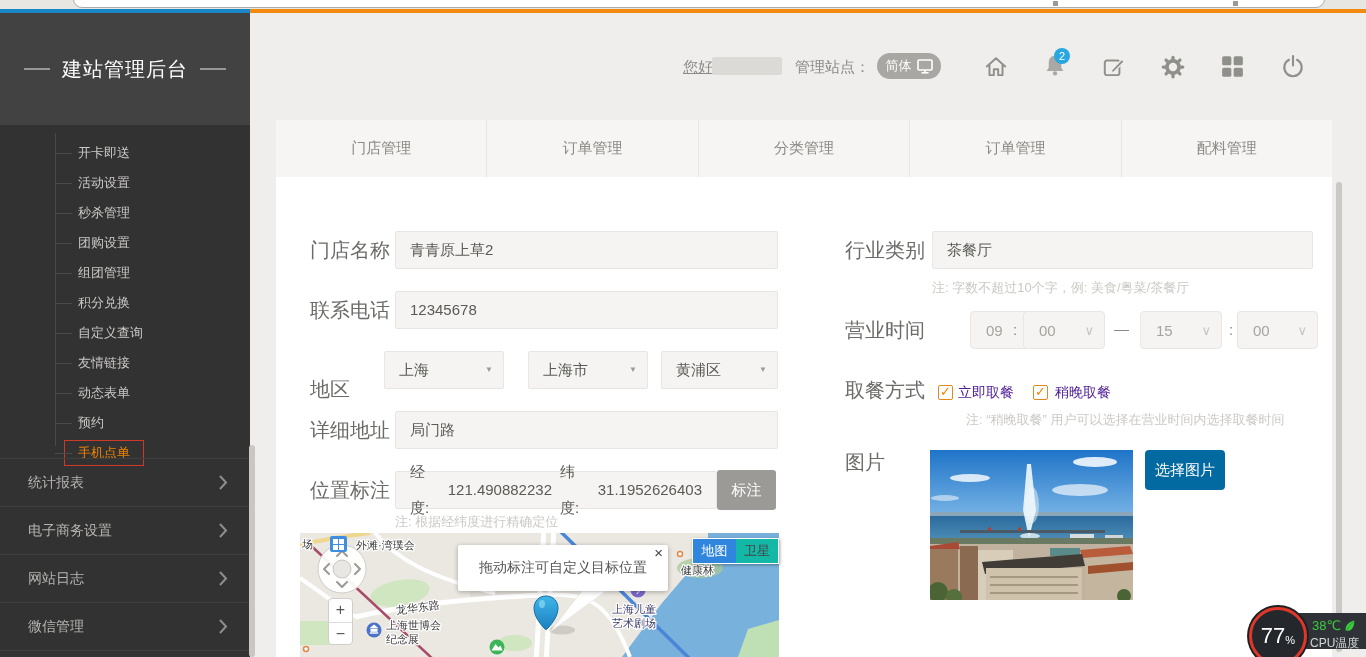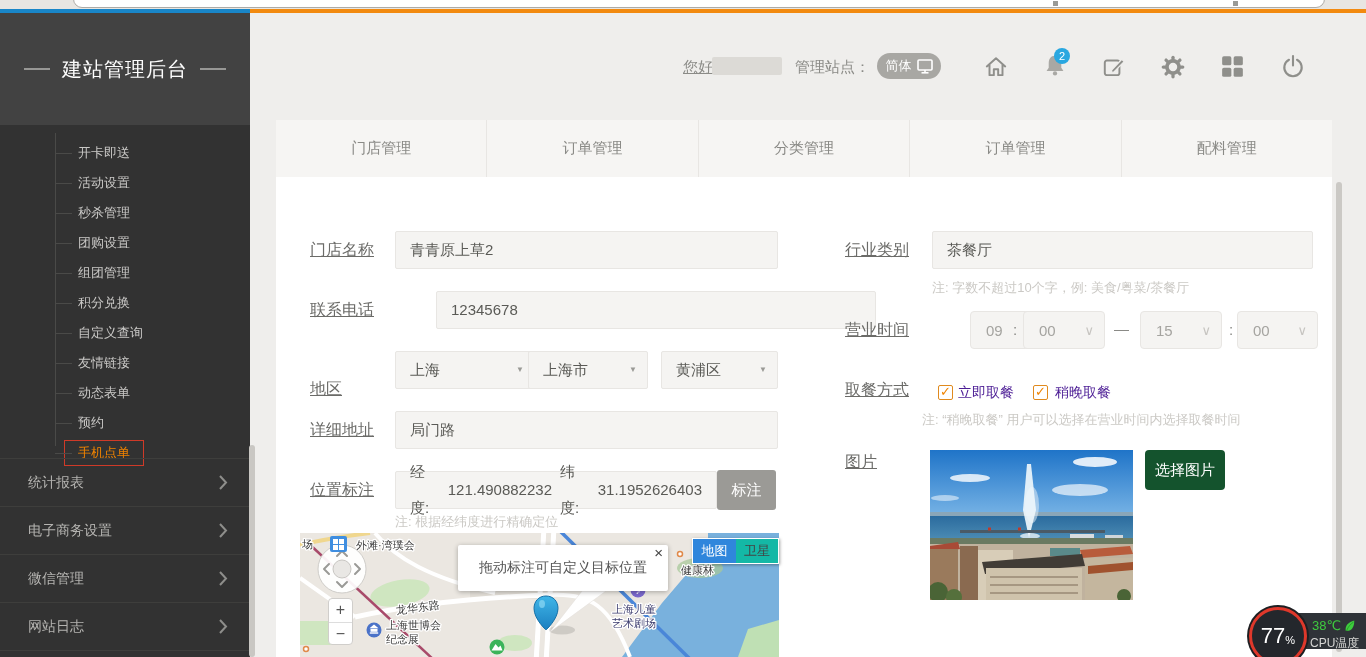--- a/index.html
+++ b/index.html
@@ -37,21 +37,21 @@
   .hicon { width:26px; height:26px; cursor:pointer; }
   .badge { position:absolute; left:12px; top:-4px; width:16px; height:16px; background:#29a7e0; border-radius:50%; color:#fff; font-size:11px; line-height:16px; text-align:center; }
 
   
   .tab-bar { left:276px; top:120px; width:1056px; height:57px; background:#f6f5f3; display:flex; }
   .tab { flex:1; display:flex; align-items:center; justify-content:center; font-size:15px; color:#8a8a86; cursor:pointer; }
   .tab + .tab { border-left:1px solid #e8e6e3; }
 
   
   .content { left:276px; top:177px; width:1056px; height:480px; background:#fff; }
-  .f-label { position:absolute; font-size:16px; color:#6b6b68; line-height:16px;text-decoration:underline; }
+  .f-label { position:absolute; font-size:20px; color:#6b6b68; line-height:16px; }
   .f-input { position:absolute; height:38px; background:#f5f4f2; border:1px solid #e8e6e3; border-radius:2px; font-size:15px; color:#5a5a56; line-height:36px; padding:0 14px; }
   .f-select { position:absolute; height:38px; background:#f5f4f2; border:1px solid #e8e6e3; border-radius:2px; font-size:15px; color:#5a5a56; line-height:36px; padding:0 10px 0 14px; display:flex; align-items:center; cursor:pointer; }
   .f-select .val { flex:1; }
   .caret { font-size:8px; color:#9a9a96; }
   .t-select { position:absolute; height:38px; background:#f5f4f2; border:1px solid #e8e6e3; border-radius:4px; font-size:15px; color:#a5a4a0; display:flex; align-items:center; padding:0 10px 0 15px; cursor:pointer; }
   .t-select .val { flex:1; }
   .chev { color:#c6c4c0; font-size:13px; }
   .t-sep { position:absolute; font-size:15px; color:#8a8a86; line-height:16px; }
   .f-note { position:absolute; font-size:13px; color:#cbc9c5; line-height:15px; white-space:nowrap; }
   .gray-btn { position:absolute; background:#9b9a96; color:#fff; font-size:15px; border:none; border-radius:3px; display:flex; align-items:center; justify-content:center; cursor:pointer; }
@@ -125,27 +125,27 @@
             <polyline points="1,1 7,7.5 1,14" fill="none" stroke="#8e8e8b" stroke-width="2"></polyline>
           </svg>
       </div>
       <div class="section-row">
         <span class="lbl">电子商务设置</span>
         <svg width="9" height="15" viewBox="0 0 9 15">
             <polyline points="1,1 7,7.5 1,14" fill="none" stroke="#8e8e8b" stroke-width="2"></polyline>
           </svg>
       </div>
       <div class="section-row">
-        <span class="lbl">微信管理</span>
+        <span class="lbl">网站日志</span>
         <svg width="9" height="15" viewBox="0 0 9 15">
             <polyline points="1,1 7,7.5 1,14" fill="none" stroke="#8e8e8b" stroke-width="2"></polyline>
           </svg>
       </div>
       <div class="section-row">
-        <span class="lbl">网站日志</span>
+        <span class="lbl">微信管理</span>
         <svg width="9" height="15" viewBox="0 0 9 15">
             <polyline points="1,1 7,7.5 1,14" fill="none" stroke="#8e8e8b" stroke-width="2"></polyline>
           </svg>
       </div>
     </div>
   </div>
   <div class="abs side-scrollbar"></div>
 
   <div class="abs hdr-text" style="left:683px;text-decoration:underline;">您好</div>
   <div class="abs redacted"></div>
@@ -213,24 +213,24 @@
     <div class="tab">订单管理</div>
     <div class="tab">配料管理</div>
   </div>
 
   <div class="abs content">
 
     <div class="f-label" style="left:34px;top:65px;">门店名称</div>
     <div class="f-input" style="left:119px;top:54px;width:383px;">青青原上草2</div>
 
     <div class="f-label" style="left:34px;top:125px;">联系电话</div>
-    <div class="f-input" style="left:119px;top:114px;width:440px;margin-left:41px;">12345678</div>
+    <div class="f-input" style="left:119px;top:114px;width:383px;">12345678</div>
 
     <div class="f-label" style="left:34px;top:185px;margin-top:19px;">地区</div>
-    <div class="f-select" style="left:119px;top:174px;width:140px;">
+    <div class="f-select" style="left:108px;top:174px;width:120px;">
       <span class="val">上海</span>
         <span class="caret">▼</span>
     </div>
     <div class="f-select" style="left:252px;top:174px;width:120px;">
       <span class="val">上海市</span>
         <span class="caret">▼</span>
     </div>
     <div class="f-select" style="left:385px;top:174px;width:117px;">
       <span class="val">黄浦区</span>
         <span class="caret">▼</span>
@@ -360,21 +360,21 @@
     <div class="t-select" style="left:961px;top:134px;width:81px;">
       <span class="val">00</span>
         <span class="chev">∨</span>
     </div>
 
     <div class="f-label" style="left:569px;top:205px;">取餐方式</div>
     <div class="cbx" style="left:662px;top:208px;">✓</div>
     <div class="cbx-lbl" style="left:682px;top:206px;">立即取餐</div>
     <div class="cbx" style="left:757px;top:208px;">✓</div>
     <div class="cbx-lbl" style="left:779px;top:206px;">稍晚取餐</div>
-    <div class="f-note" style="left:646px;top:235px;">注: “稍晚取餐” 用户可以选择在营业时间内选择取餐时间</div>
+    <div class="f-note" style="left:690px;top:235px;">注: “稍晚取餐” 用户可以选择在营业时间内选择取餐时间</div>
 
     <div class="f-label" style="left:569px;top:277px;">图片</div>
     <div class="photo">
       <svg width="203" height="150" viewBox="0 0 203 150">
         <defs>
           <linearGradient id="sky" x1="0" y1="0" x2="0" y2="1">
               <stop offset="0" stop-color="#1f74c8"></stop>
               <stop offset="1" stop-color="#7fb9e8"></stop>
             </linearGradient>
           <linearGradient id="sea" x1="0" y1="0" x2="0" y2="1">
@@ -410,21 +410,21 @@
         <polygon points="52,112 152,104 155,116 55,124" fill="#413c36"></polygon>
           <rect x="56" y="118" width="96" height="32" fill="#cfc3ac"></rect>
         <rect x="60" y="126" width="88" height="2" fill="#8a7a66" opacity="0.6"></rect>
           <rect x="60" y="134" width="88" height="2" fill="#8a7a66" opacity="0.6"></rect>
           <rect x="60" y="142" width="88" height="2" fill="#8a7a66" opacity="0.6"></rect>
         <circle cx="8" cy="142" r="10" fill="#4a6436"></circle>
           <circle cx="24" cy="147" r="8" fill="#55703c"></circle>
           <circle cx="194" cy="146" r="7" fill="#4a6436"></circle>
       </svg>
     </div>
-    <button class="gray-btn" style="left:869px;top:273px;width:80px;height:40px;border-radius:4px;background:#14532d;">选择图片</button>
+    <button class="gray-btn" style="left:869px;top:273px;width:80px;height:40px;border-radius:4px;background:#0369a1;">选择图片</button>
   </div>
 
   <div class="abs content-scrollbar"></div>
 
   <div class="abs cpu-pill"></div>
   <div class="abs temp-line">
     <span>38℃</span>
     <svg width="12" height="14" viewBox="0 0 14 15">
       <path d="M12,1 C5,3 1,7 2,13 C8,14 12,10 12,1 Z" fill="#3ecb3e"></path>
       <path d="M3,13 C5,8 8,5 11,3" fill="none" stroke="#1e8a1e" stroke-width="0.8"></path>

